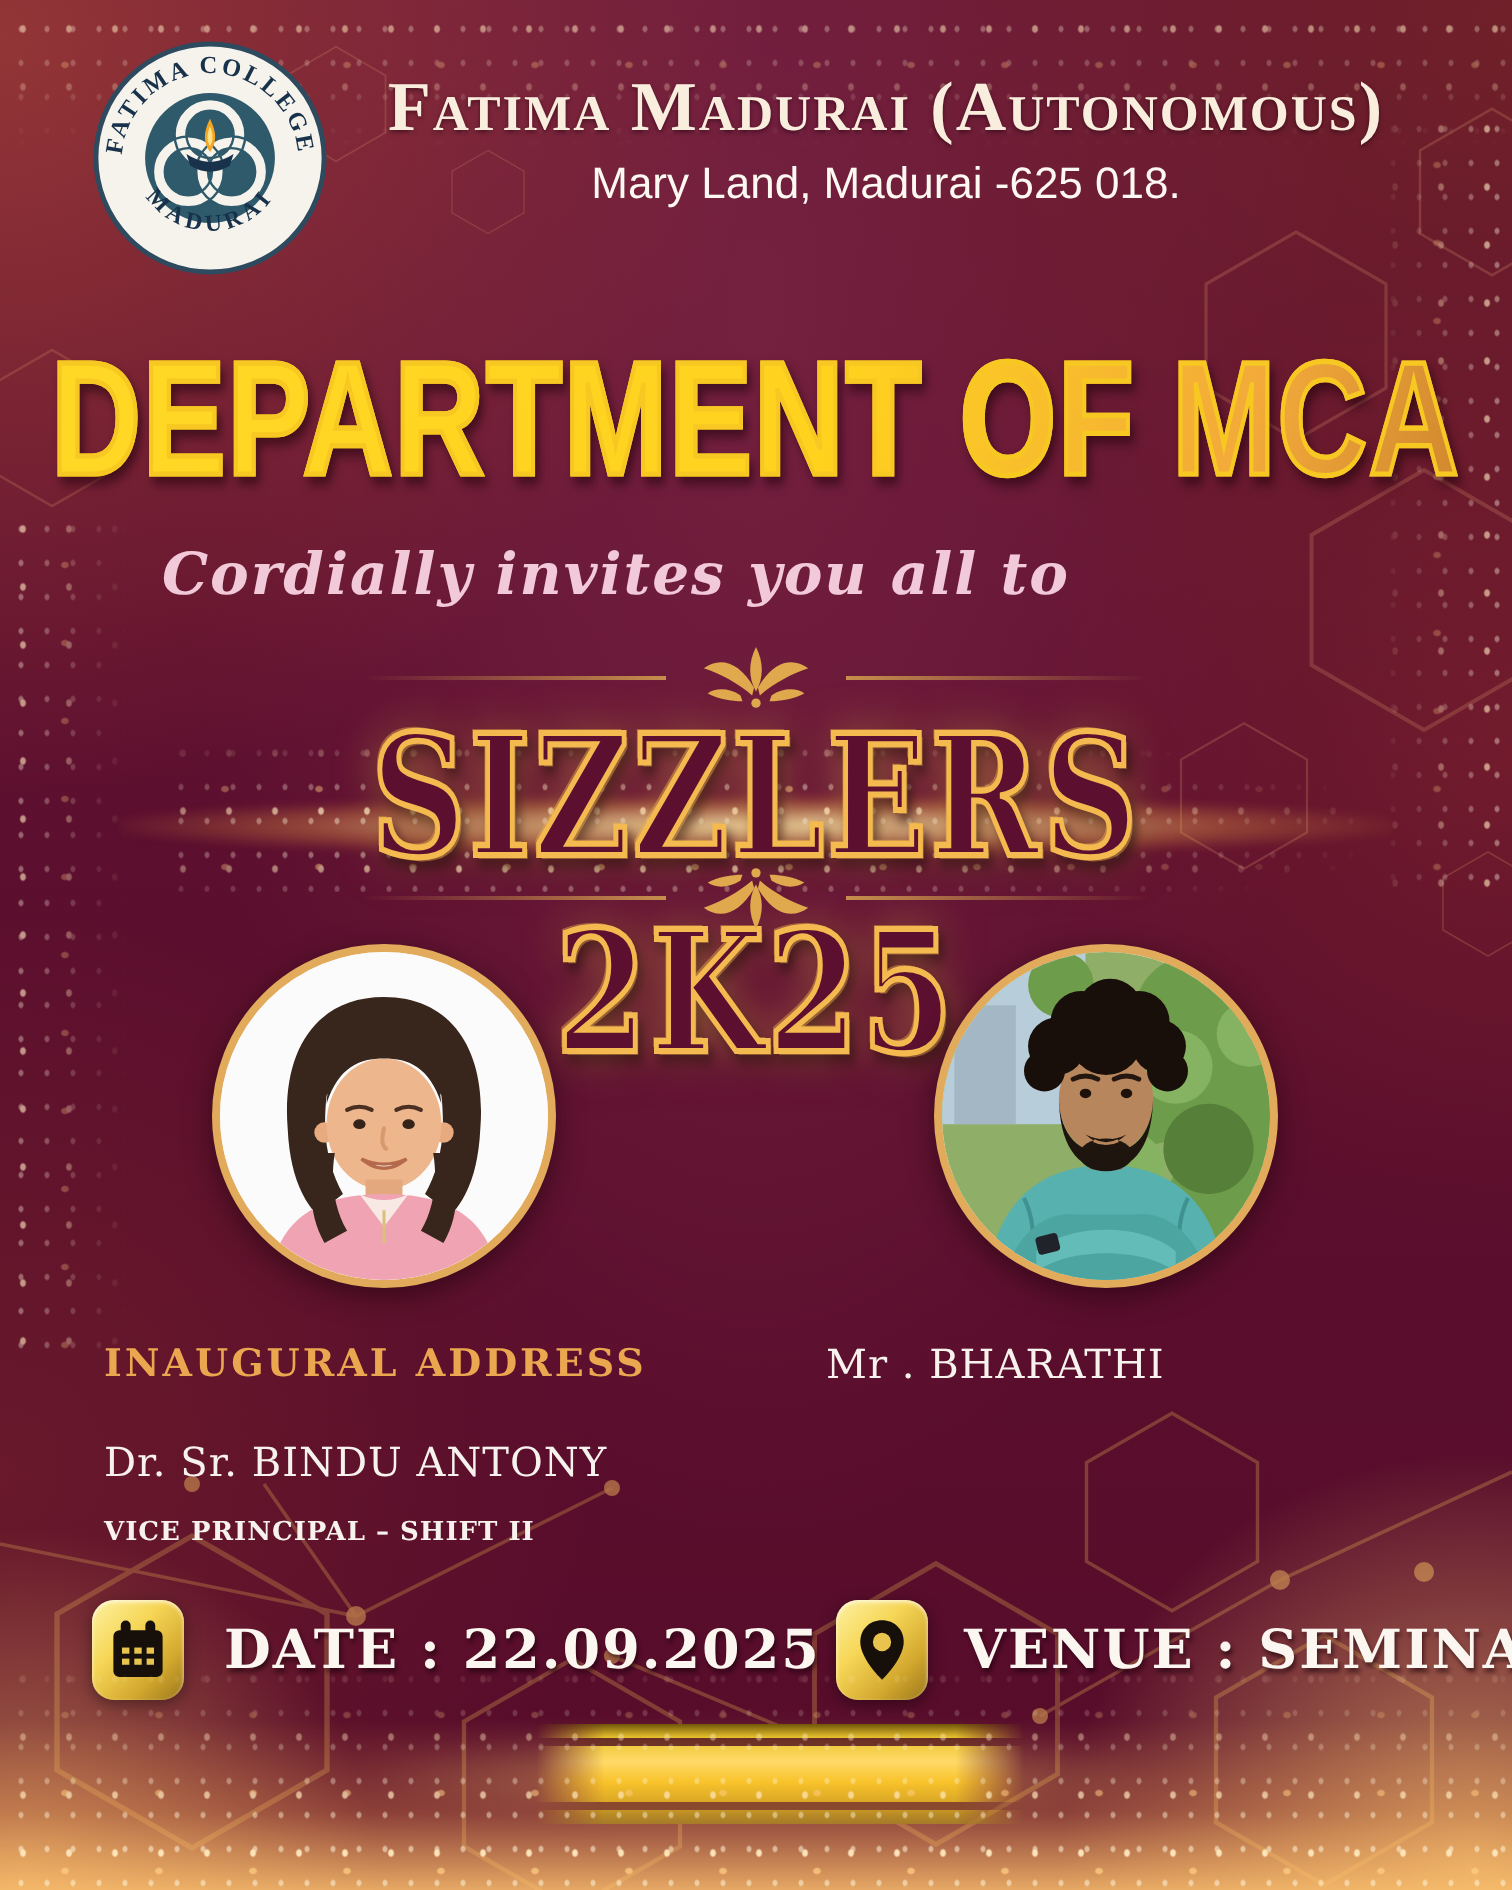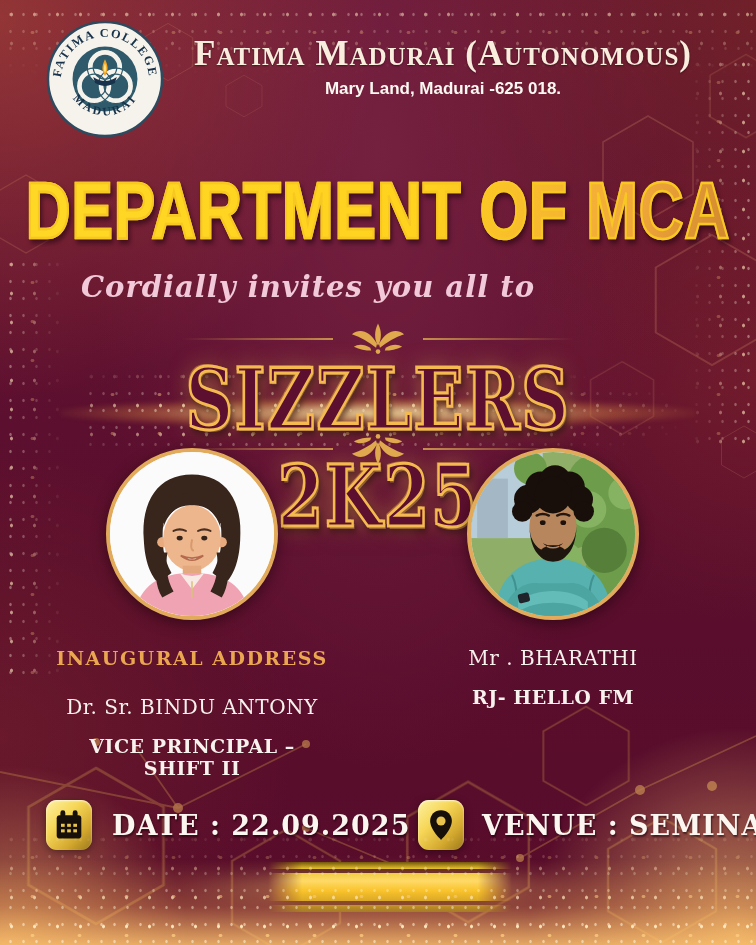--- a/index.html
+++ b/index.html
@@ -52,21 +52,21 @@
 
   
   .logo-wrap { position:absolute; left:46px; top:20px; width:118px; height:118px; }
   .title-block { position:absolute; left:150px; top:34px; width:586px; text-align:center; }
   .college-name {
     margin:0; font-family:"Liberation Serif", serif; font-variant:small-caps;
     font-weight:bold; font-size:35px; letter-spacing:1px; color:#f9edde;
     text-shadow:0 1px 2px rgba(30,2,12,.55);
   }
   .accreditation { margin:17px 0 0 0; font-weight:bold; font-size:17px; color:#fdf8f1; }
-  .address       { margin:5px 0 0 0; font-weight:bold; font-size:17px; color:#fdf8f1; }
+  .address       { margin:5px 0 0 0; font-weight:normal; font-size:22px; color:#fdf8f1; }
 
   
   .dept {
     position:absolute; left:0; top:164px; width:756px; text-align:center; margin:0;
     font-family:"Liberation Sans", sans-serif; font-weight:900; font-size:62px; letter-spacing:1px;
     background:linear-gradient(110deg, #ffd825 8%, #ffd21e 55%, #f2a93a 82%, #c87f2c 100%);
     -webkit-background-clip:text; background-clip:text; color:transparent;
     -webkit-text-stroke:2px #f8c822;
     transform:scale(1,1.30); transform-origin:top center;
     filter:drop-shadow(2px 3px 2px rgba(35,4,14,.6));
@@ -93,35 +93,35 @@
     position:absolute; left:0; top:350px; width:756px; text-align:center; margin:0;
     font-family:"DejaVu Serif", serif; font-weight:bold; font-size:82px; letter-spacing:2px;
     color:#5c0f2e;
     -webkit-text-stroke:3px #f4b94f;
     text-shadow:0 0 24px rgba(255,190,90,.5), 2px 2px 0 rgba(244,185,79,.4), -2px -2px 0 rgba(244,185,79,.4);
     transform:scale(.80,1.02); transform-origin:top center;
     filter:drop-shadow(3px 4px 3px rgba(25,2,10,.7));
   }
 
   
-  .speaker { position:absolute; top:448px; width:280px; text-align:center; }
+  .speaker { position:absolute; top:472px; width:280px; text-align:left; }
   .speaker-left  { left:52px; }
   .speaker-right { left:413px; }
   .avatar {
     width:164px; height:164px; margin:0 auto; border-radius:50%; overflow:hidden;
     border:4px solid #e2ab5c; box-shadow:0 0 0 3px rgba(248,238,214,.85) inset, 0 4px 14px rgba(20,2,8,.5);
     background:#fff;
   }
   .avatar svg { display:block; width:100%; height:100%; }
   .section-title { margin:27px 0 0 0; font-family:"DejaVu Serif", serif; font-weight:bold;
                    font-size:19px; letter-spacing:1.5px; color:#eba750; }
   .speaker-name  { margin:26px 0 0 0; font-family:"DejaVu Serif", serif; font-weight:normal;
                    font-size:20px; letter-spacing:.5px; color:#f7f2ed; }
   .speaker-role  { margin:16px 0 0 0; font-family:"DejaVu Serif", serif; font-weight:bold;
-                   font-size:19px; letter-spacing:.5px; color:#f7f2ed; }
+                   font-size:13px; letter-spacing:.5px; color:#f7f2ed; }
 
   
   .footer-item { position:absolute; top:800px; display:flex; align-items:center; gap:20px; }
   .footer-date { left:46px; }
   .footer-venue { left:418px; gap:18px; }
   .icon-tile {
     width:46px; height:50px; border-radius:11px; flex:0 0 auto;
     background:linear-gradient(135deg,#fdf1a2 0%, #f6d656 38%, #d3a82e 72%, #9a771c 100%);
     box-shadow:0 2px 8px rgba(0,0,0,.4), inset 0 1px 2px rgba(255,255,255,.75);
     display:flex; align-items:center; justify-content:center;
@@ -334,21 +334,20 @@
             <circle cx="82" cy="29" r="16"></circle>
           <circle cx="96" cy="34" r="15"></circle>
             <circle cx="106" cy="46" r="13"></circle>
             <circle cx="50" cy="58" r="10"></circle>
           <circle cx="110" cy="58" r="10"></circle>
             <circle cx="80" cy="42" r="18"></circle>
         </g>
       </svg>
     </div>
     <p class="speaker-name">Mr . BHARATHI</p>
-    <p class="speaker-role">RJ- HELLO FM</p>
   </div>
 
   <div class="footer-item footer-date">
     <div class="icon-tile">
       <svg width="30" height="32" viewBox="0 0 48 52">
         <path d="M10,6 a4,4 0 0 1 8,0 v4 a4,4 0 0 1 -8,0 Z M30,6 a4,4 0 0 1 8,0 v4 a4,4 0 0 1 -8,0 Z" fill="#17100a"></path>
         <rect x="4" y="10" width="40" height="38" rx="5" fill="#17100a"></rect>
         <rect x="8" y="20" width="32" height="24" fill="#17100a"></rect>
         <g fill="#e8c34e">
           <rect x="11" y="24" width="6" height="5"></rect>

